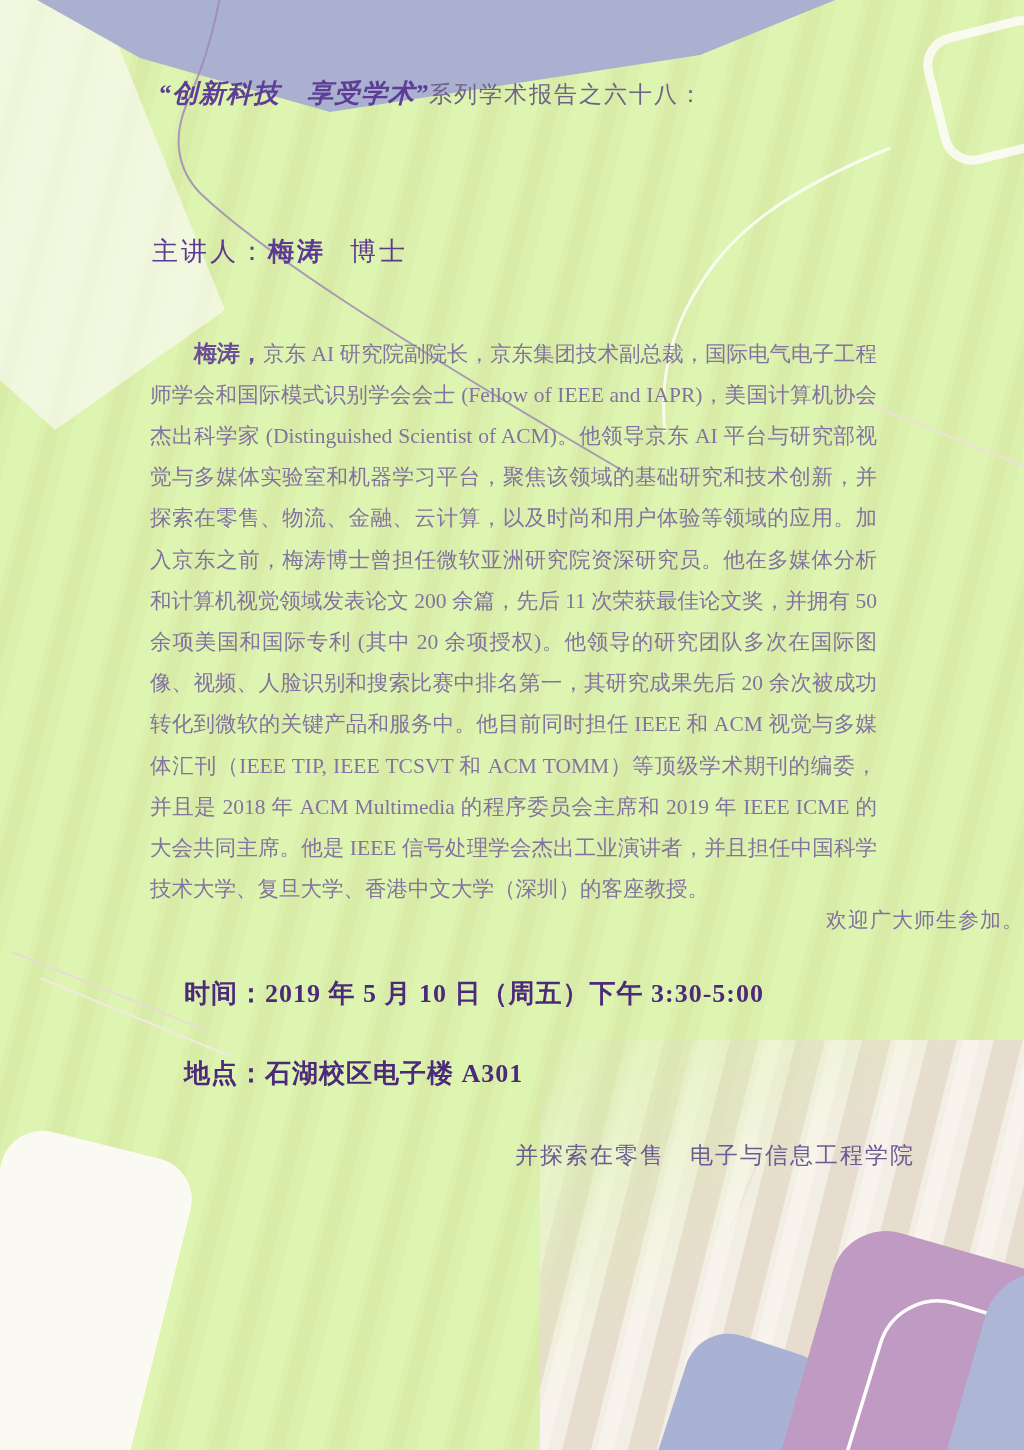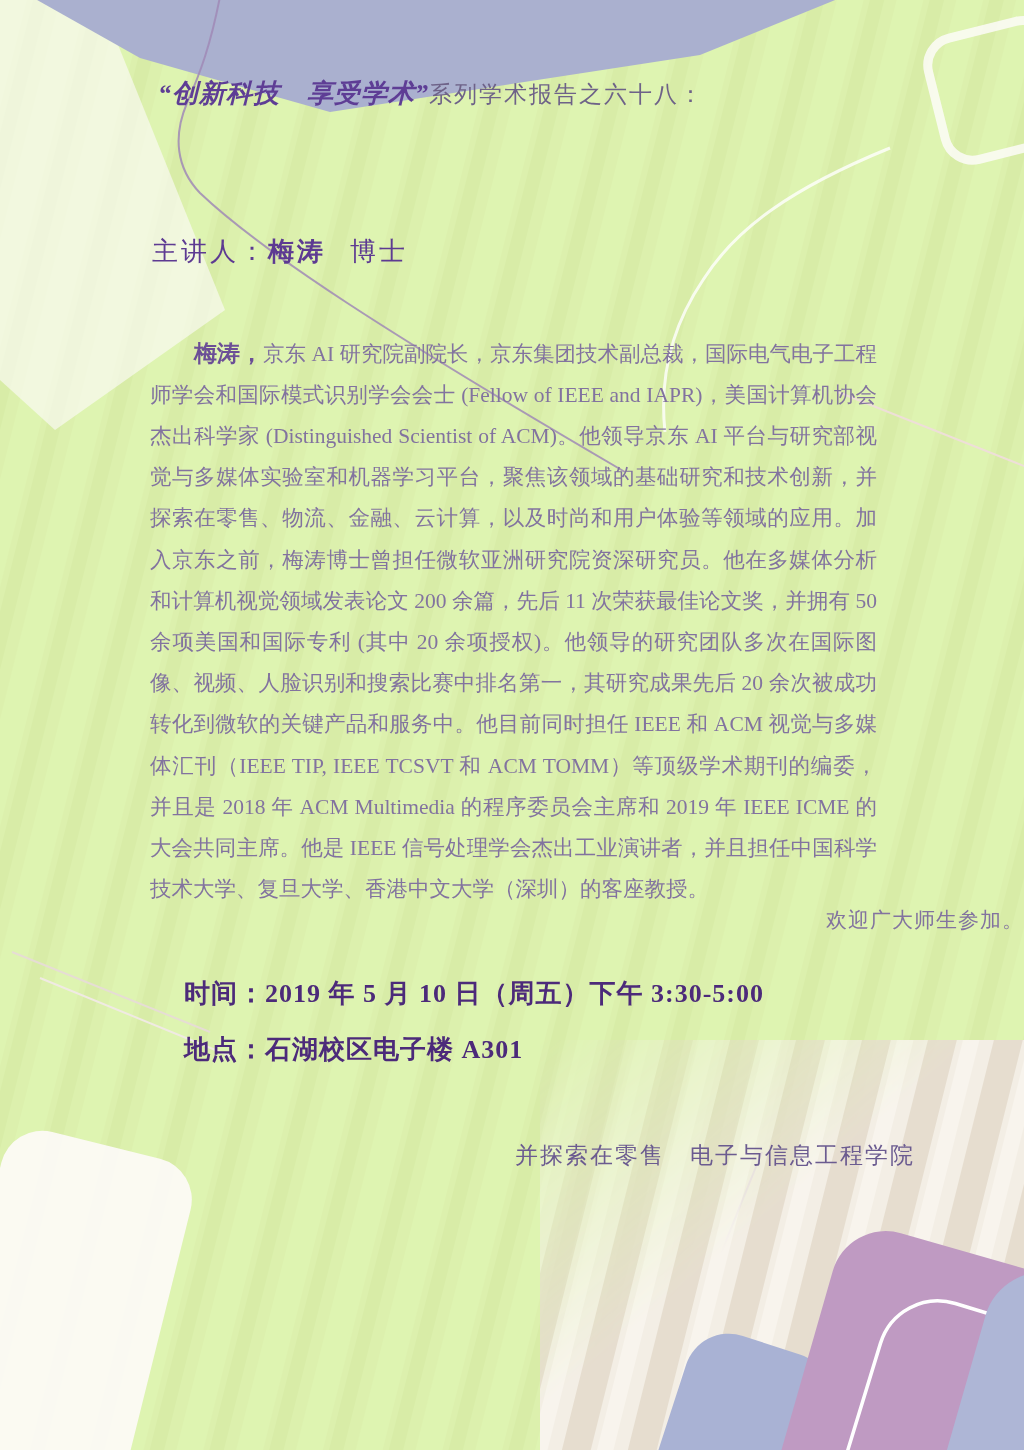--- a/index.html
+++ b/index.html
@@ -24,21 +24,21 @@
   .speaker .degree{margin-left:24px;}
 
   .bio{top:311px;left:150px;width:727px;font-size:21.5px;line-height:41.2px;
        color:#82739f;text-align:justify;text-indent:44px;}
   .bio .lead{font-weight:bold;color:#6b4f96;font-size:23px;}
 
   .welcome{top:906px;left:0;right:0;text-align:right;font-size:21px;color:#82739f;letter-spacing:1px;}
 
   .detail{left:152px;font-size:26px;font-weight:bold;color:#4c2a7a;letter-spacing:1px;white-space:nowrap;margin-left:32px;}
   .detail.time{top:976px;}
-  .detail.place{top:1032px;}
+  .detail.place{top:1056px;}
 
   .footer{top:1140px;left:515px;font-size:23px;color:#6b5b90;letter-spacing:2px;white-space:nowrap;}
 </style>
 </head>
 <body>
 
 <div class="page">
 
   <svg class="decor" width="1024" height="1450" viewBox="0 0 1024 1450" xmlns="http://www.w3.org/2000/svg">
     <defs>

